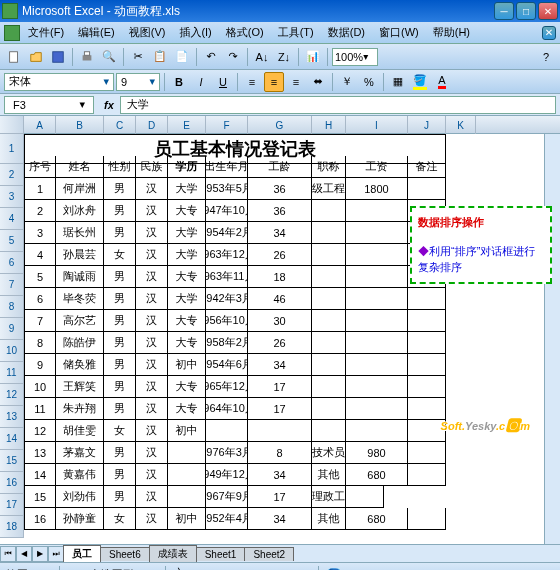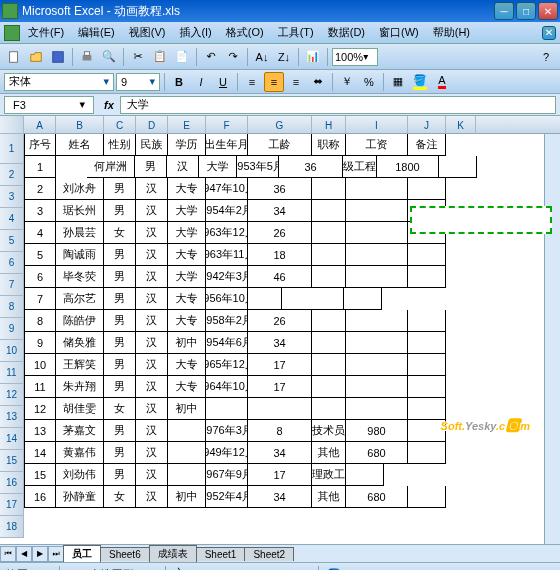--- a/index.html
+++ b/index.html
@@ -202,35 +202,39 @@
         <div class="rowh" style="height: 22px;">11</div>
         <div class="rowh" style="height: 22px;">12</div>
         <div class="rowh" style="height: 22px;">13</div>
         <div class="rowh" style="height: 22px;">14</div>
         <div class="rowh" style="height: 22px;">15</div>
         <div class="rowh" style="height: 22px;">16</div>
         <div class="rowh" style="height: 22px;">17</div>
         <div class="rowh" style="height: 22px;">18</div>
       </div>
     <div id="databody">
+        <div class="datarow titlerow">
+          <div class="cell lt tp" style="width: 422px; height: 30px;">员工基本情况登记表</div>
+          <div style="width: 30px;"></div>
+        </div>
         <div class="datarow">
           <div class="cell lt" style="width: 32px;">序号</div>
           <div class="cell" style="width: 48px;">姓名</div>
           <div class="cell" style="width: 32px;">性别</div>
           <div class="cell" style="width: 32px;">民族</div>
-          <div class="cell" style="width: 38px;">学历</div>
+          <div class="cell" style="width: 38px; font-weight: bold;">学历</div>
           <div class="cell" style="width: 42px;">出生年月</div>
           <div class="cell" style="width: 64px;">工龄</div>
           <div class="cell" style="width: 34px;">职称</div>
           <div class="cell" style="width: 62px;">工资</div>
           <div class="cell" style="width: 38px;">备注</div>
         </div>
         <div class="datarow">
           <div class="cell lt" style="width: 32px;">1</div>
-          <div class="cell" style="width: 48px; margin-left: 31px;">何岸洲</div>
+          <div class="cell" style="width: 48px;">何岸洲</div>
           <div class="cell" style="width: 32px;">男</div>
           <div class="cell" style="width: 32px;">汉</div>
           <div class="cell" style="width: 38px;">大学</div>
           <div class="cell" style="width: 42px;">1953年5月</div>
           <div class="cell" style="width: 64px;">36</div>
           <div class="cell" style="width: 34px;">高级工程师</div>
           <div class="cell" style="width: 62px;">1800</div>
           <div class="cell" style="width: 38px;"></div>
         </div>
         <div class="datarow">
@@ -293,20 +297,21 @@
           <div class="cell" style="width: 62px;"></div>
           <div class="cell" style="width: 38px;"></div>
         </div>
         <div class="datarow">
           <div class="cell lt" style="width: 32px;">7</div>
           <div class="cell" style="width: 48px;">高尔艺</div>
           <div class="cell" style="width: 32px;">男</div>
           <div class="cell" style="width: 32px;">汉</div>
           <div class="cell" style="width: 38px;">大专</div>
           <div class="cell" style="width: 42px;">1956年10月</div>
+          <div class="cell" style="width: 64px;">30</div>
           <div class="cell" style="width: 34px;"></div>
           <div class="cell" style="width: 62px;"></div>
           <div class="cell" style="width: 38px;"></div>
         </div>
         <div class="datarow">
           <div class="cell lt" style="width: 32px;">8</div>
           <div class="cell" style="width: 48px;">陈皓伊</div>
           <div class="cell" style="width: 32px;">男</div>
           <div class="cell" style="width: 32px;">汉</div>
           <div class="cell" style="width: 38px;">大专</div>
@@ -409,22 +414,24 @@
           <div class="cell" style="width: 64px;">34</div>
           <div class="cell" style="width: 34px;">其他</div>
           <div class="cell" style="width: 62px;">680</div>
           <div class="cell" style="width: 38px;"></div>
         </div>
       </div>
   </div>
   <div class="scrollv"></div>
 
   <div class="callout">
+    <div class="red">数据排序操作</div>
     <div style="height:6px"></div>
     <div style="height:6px"></div>
+    <div><span class="diamond">◆</span><span class="blue">利用“排序”对话框进行复杂排序</span></div>
   </div>
 
   <div class="watermark">
     <span>Soft.</span><span class="grey">Yesky</span><span>.c</span>🅾<span>m</span>
   </div>
 </div>
 
 <div class="sheettabs">
   <div class="tabnav">
     <div class="nb">⏮</div>

